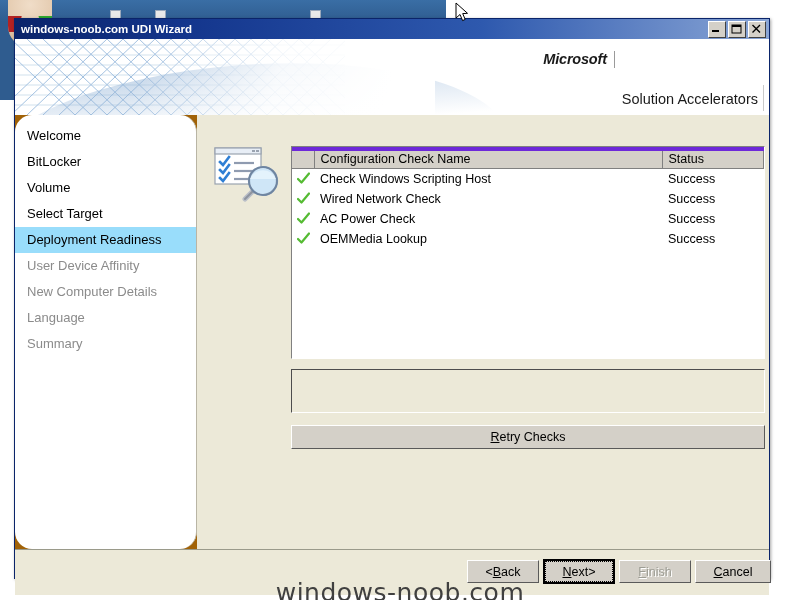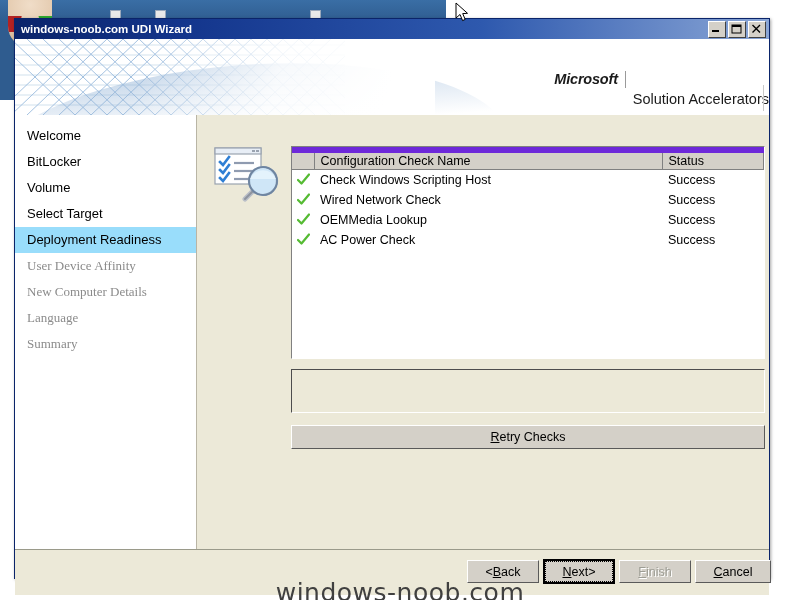--- a/index.html
+++ b/index.html
@@ -146,23 +146,22 @@
   #banner .sweep {
     position: absolute;
     left: -30px; top: 26px;
     width: 520px; height: 90px;
     border-radius: 50% 50% 0 0 / 100% 100% 0 0;
     background: linear-gradient(to bottom, rgba(145,178,214,.55), rgba(255,255,255,0) 70%);
     transform: rotate(-4deg);
   }
   #banner .brand {
     position: absolute;
-    right: 0; bottom: 8px;
+    right: 11px; bottom: 8px;
     display: flex;
-    align-items: center;
     font-size: 14.5px;
     color: #1a1a1a;
     white-space: nowrap;
   }
   #banner .brand .ms {
     font-weight: bold;
     font-style: italic;
     font-size: 14.5px;
     letter-spacing: -.2px;
   }
@@ -185,33 +184,34 @@
     position: relative;
     height: 434px;
     display: flex;
   }
   #sidebar {
     width: 182px;
     background: #ffffff;
     border-right: 1px solid #b9b5a5;
     padding-top: 8px;
     box-sizing: border-box;
+    border-radius: 17px;
   }
   .nav-item {
     height: 26px;
     line-height: 26px;
     padding-left: 12px;
     font-size: 13px;
     color: #000000;
     white-space: nowrap;
     cursor: default;
   }
   .nav-item.done   { color: #000000; }
   .nav-item.active { background: #99ddfb; color: #000000; }
-  .nav-item.pending { color: #8b8b8b; font-family: Liberation Serif, serif; }
+  .nav-item.pending { color: #8b8b8b; }
 
   #content {
     flex: 1;
     background: #ece9d8;
     position: relative;
   }
 
   
   #check-icon {
     position: absolute;
@@ -233,21 +233,21 @@
   #listview table {
     width: 100%;
     border-collapse: collapse;
     font-size: 12.5px;
     table-layout: fixed;
   }
   #listview thead th {
     background: #d4d0c8;
     border-right: 1px solid #808080;
     border-bottom: 1px solid #808080;
-    border-top: 6px solid #6d28d9;
+    border-top: 4px solid #6d28d9;
     height: 19px;
     font-weight: normal;
     text-align: left;
     padding: 0 0 0 6px;
     color: #000;
     font-size: 12.5px;
     box-sizing: border-box;
   }
   #listview thead th.col-icon { width: 22px; padding: 0; }
   #listview thead th.col-name { width: 348px; }
@@ -462,30 +462,30 @@
               </td>
               <td>Wired Network Check</td>
               <td>Success</td>
             </tr>
             <tr>
               <td class="col-icon">
                 <svg class="tick" viewBox="0 0 13 13">
                     <path d="M1 7 L4.5 10.5 L12 1.5" stroke="#55bb33" stroke-width="2.2" fill="none" stroke-linecap="round" stroke-linejoin="round"></path>
                   </svg>
               </td>
-              <td>OEMMedia Lookup</td>
+              <td>AC Power Check</td>
               <td>Success</td>
             </tr>
             <tr>
               <td class="col-icon">
                 <svg class="tick" viewBox="0 0 13 13">
                     <path d="M1 7 L4.5 10.5 L12 1.5" stroke="#55bb33" stroke-width="2.2" fill="none" stroke-linecap="round" stroke-linejoin="round"></path>
                   </svg>
               </td>
-              <td>AC Power Check</td>
+              <td>OEMMedia Lookup</td>
               <td>Success</td>
             </tr>
           </tbody>
         </table>
       </div>
 
       <div id="detail"></div>
 
       <div id="retry">
         <span class="ul">R</span>

